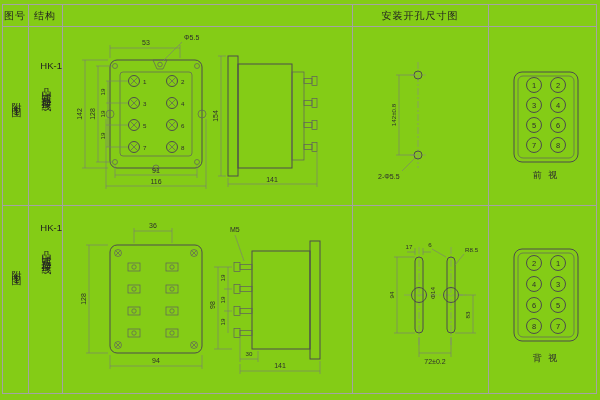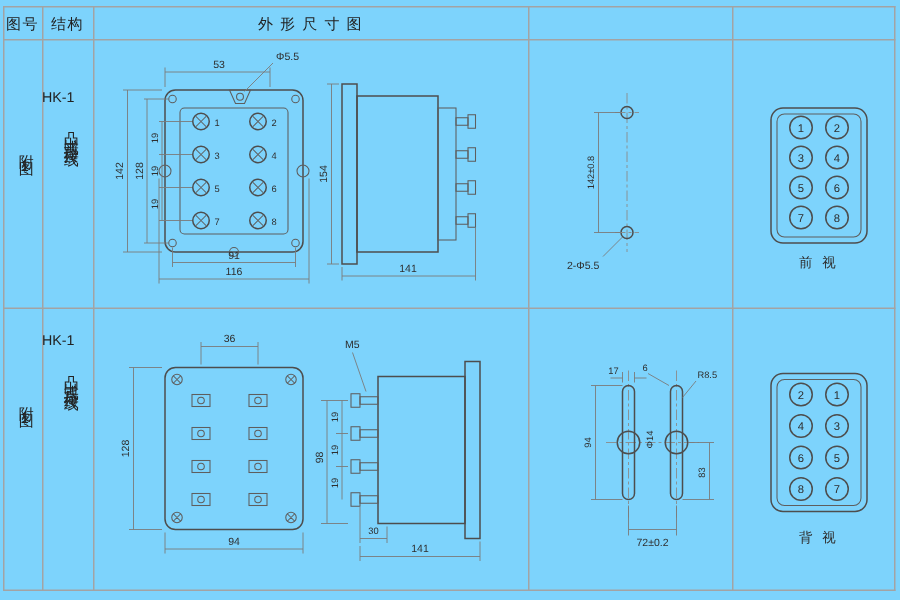--- a/index.html
+++ b/index.html
@@ -1,23 +1,23 @@
 <!DOCTYPE html>
 <html><head>
 <meta charset="utf-8">
 <style>
   html,body{margin:0;padding:0;background:#fff;}
   body{width:600px;height:400px;overflow:hidden;position:relative;
        font-family:"Liberation Sans","DejaVu Sans",sans-serif;color:#222;}
-  .sheet{position:absolute;left:0;top:0;width:600px;height:400px;background:#7dd3fc;}
+  .sheet{position:absolute;left:0;top:0;width:600px;height:400px;background:#84cc16;}
   .h,.v{position:absolute;background:#a3a3a3;}
   .h{height:1px;}
   .v{width:1px;}
   .lbl{position:absolute;font-size:10px;color:#222;text-align:center;letter-spacing:1px;}
-  .model{position:absolute;font-size:9.5px;color:#222;text-align:left;}
+  .model{position:absolute;font-size:9.5px;color:#222;text-align:right;}
   .vtext{position:absolute;writing-mode:vertical-rl;text-orientation:upright;
          font-size:10px;color:#222;}
   .fig{letter-spacing:6px;}
   .struct{letter-spacing:2.5px;}
   svg{position:absolute;overflow:visible;}
   svg text{fill:#2e2e2e;font-family:"Liberation Sans","DejaVu Sans",sans-serif;}
   .dim{font-size:7px;}
   .dims{font-size:6.2px;}
   .tnum{font-size:7.5px;}
   .cap{font-size:9px;letter-spacing:2px;}
@@ -37,21 +37,21 @@
   <div class="h" style="left:2px;top:393px;width:595px;"></div>
   <div class="v" style="left:2px;top:4px;height:390px;"></div>
   <div class="v" style="left:28px;top:4px;height:390px;"></div>
   <div class="v" style="left:62px;top:4px;height:390px;"></div>
   <div class="v" style="left:352px;top:4px;height:390px;"></div>
   <div class="v" style="left:488px;top:4px;height:390px;"></div>
   <div class="v" style="left:596px;top:4px;height:390px;"></div>
 
   <div class="lbl" style="left:2px;top:9px;width:26px;">图号</div>
   <div class="lbl" style="left:28px;top:9px;width:34px;">结构</div>
-  <div class="lbl" style="left:62px;top:9px;width:290px;">外 形 尺 寸 图</div>
+  <div class="lbl" style="left:352px;top:9px;width:136px;">安装开孔尺寸图</div>
 
   <div class="vtext fig" style="left:9px;top:94px;">附图1</div>
   <div class="model" style="left:28px;top:60px;width:34px;">HK-1</div>
   <div class="vtext struct" style="left:39px;top:80px;">凸出式前接线</div>
 
   <svg style="left:62px;top:26px;" width="290" height="179" viewBox="0 0 290 179">
     <g>
       <rect x="48" y="34" width="92" height="108" rx="7" class="draw"></rect>
       <rect x="58" y="46" width="72" height="84" rx="3" class="thin"></rect>
       <path d="M91,34 L105,34 L101,43 L95,43 Z" class="thin"></path>

